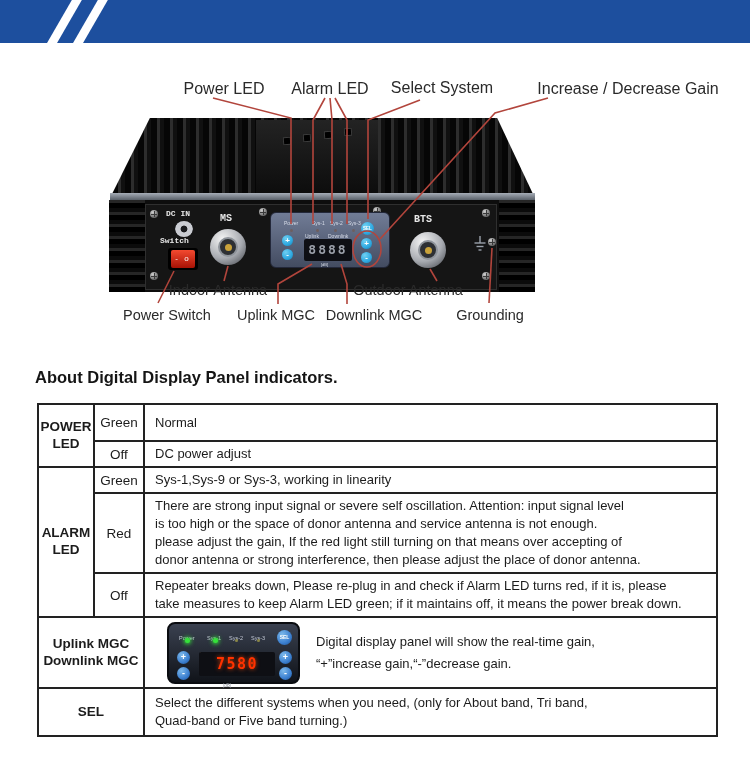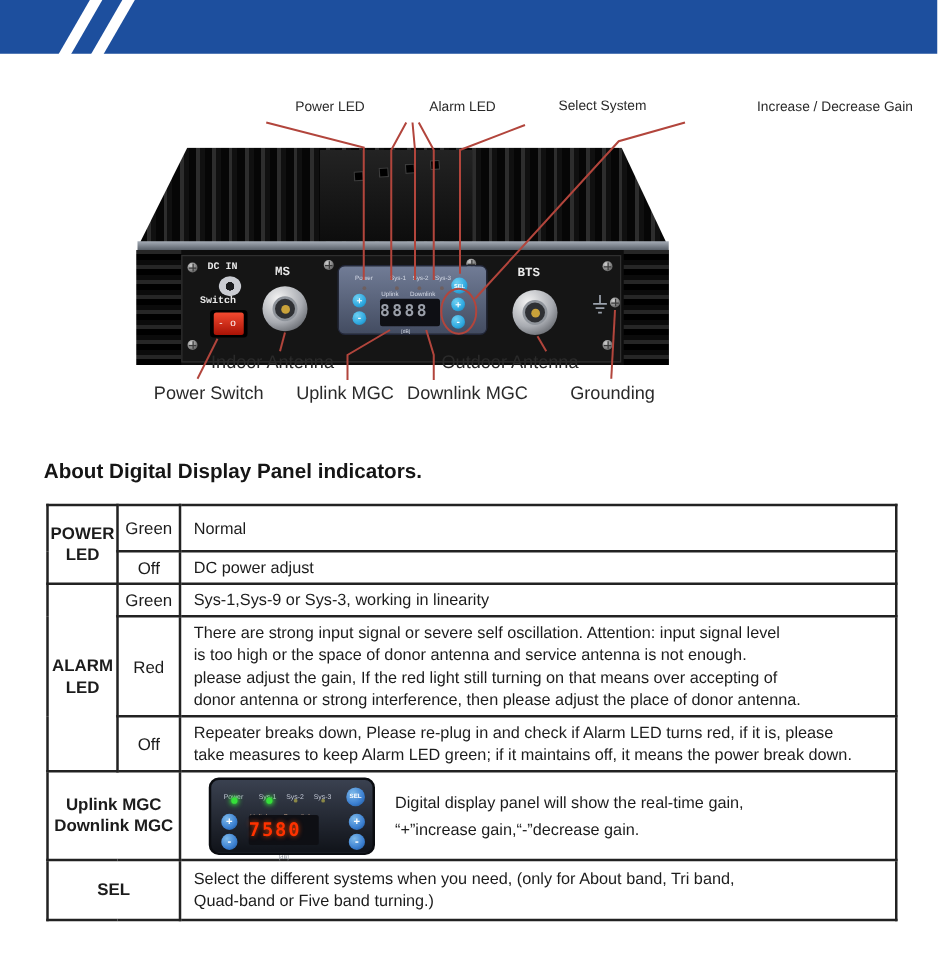--- a/index.html
+++ b/index.html
@@ -14,21 +14,21 @@
 
   
   .header-bar{position:absolute;left:0;top:0;width:750px;height:43px;background:var(--header-blue);}
   .header-title{position:absolute;left:0;top:4px;width:750px;text-align:center;color:#fff;font-size:28px;letter-spacing:.5px;white-space:pre;}
   .stripe{position:absolute;top:-4px;height:56px;width:10px;background:#fff;transform:skewX(-30deg);}
   .stripe.s1{left:58px;}
   .stripe.s2{left:84px;}
 
   
   .lbl{position:absolute;transform:translateX(-50%);color:#2a2a2a;white-space:nowrap;}
-  .lbl.top{font-size:11px;top:80px;margin-left:40px;}
+  .lbl.top{font-size:16px;top:80px;}
   .lbl.bot1{font-size:14.5px;top:282px;}
   .lbl.bot2{font-size:14.5px;top:307px;}
 
   
   .fins-top{position:absolute;left:112px;top:118px;width:421px;height:76px;
     background:repeating-linear-gradient(90deg,#060606 0 6px,#2d2d2d 6px 9px,#101010 9px 13px);
     clip-path:polygon(9% 0,91.5% 0,100% 100%,0 100%);}
   .top-center{position:absolute;left:256px;top:120px;width:122px;height:73px;background:linear-gradient(#232323,#0d0d0d);}
   .top-hole{position:absolute;width:8px;height:8px;background:#000;border:1px solid #3c3c3c;transform:rotate(-4deg);}
   .bevel{position:absolute;left:110px;top:193px;width:425px;height:7px;background:linear-gradient(#a6adb7,#596069);}
@@ -54,21 +54,21 @@
 
   
   .panel{position:absolute;left:270px;top:212px;width:120px;height:56px;border-radius:6px;
     background:linear-gradient(#717c96,#434c61);border:1px solid #23283a;}
   .panel .tiny{position:absolute;font-size:5px;color:#d7dce8;white-space:nowrap;}
   .panel .dot{position:absolute;width:3px;height:3px;border-radius:50%;background:#6e5f5f;}
   .pbtn{position:absolute;border-radius:50%;background:radial-gradient(circle at 35% 30%,#6fd0f2,var(--button-blue) 60%,#167ba8);
     color:#fff;text-align:center;font-weight:bold;}
   .panel .pbtn{width:11px;height:11px;font-size:8px;line-height:11px;}
   .panel .sel{width:13px;height:13px;font-size:4.5px;line-height:13px;}
-  .seg{position:absolute;background:#0e0f14;border-radius:2px;font-family:"DejaVu Sans Mono",monospace;font-weight:bold;text-align:left;}
+  .seg{position:absolute;background:#0e0f14;border-radius:2px;font-family:"DejaVu Sans Mono",monospace;font-weight:bold;text-align:center;}
   .panel .seg{left:33px;top:26px;width:48px;height:22px;color:#9ba0aa;font-size:13px;letter-spacing:2px;line-height:22px;}
 
   .gnd{position:absolute;left:473px;top:236px;}
 
   
   svg.overlay{position:absolute;left:0;top:0;z-index:5;pointer-events:none;}
 
   
   .section-title{position:absolute;left:35px;top:368px;font-size:16.5px;font-weight:bold;color:#151515;}
 
@@ -85,21 +85,21 @@
 
   
   .panel2{position:relative;width:133px;height:62px;border-radius:8px;flex:0 0 auto;
     background:linear-gradient(#3a4150,#101319);border:2px solid #0a0c10;}
   .panel2 .tiny{position:absolute;font-size:5.5px;color:#c3c9d6;white-space:nowrap;}
   .panel2 .led{position:absolute;border-radius:50%;}
   .panel2 .led.on{width:5px;height:5px;background:var(--led-green);box-shadow:0 0 4px 1px var(--led-green);}
   .panel2 .led.dim{width:3px;height:3px;background:#8a8746;}
   .panel2 .pbtn{width:13px;height:13px;font-size:9px;line-height:13px;background:radial-gradient(circle at 35% 30%,#7db9ea,#3b7fd0 60%,#1b4f8f);}
   .panel2 .sel2{width:15px;height:15px;font-size:5px;line-height:15px;}
-  .panel2 .seg{left:30px;top:28px;width:56px;height:24px;color:var(--display-red);font-size:15px;letter-spacing:1.5px;line-height:24px;
+  .panel2 .seg{left:30px;top:28px;width:76px;height:24px;color:var(--display-red);font-size:15px;letter-spacing:1.5px;line-height:24px;
     text-shadow:0 0 4px rgba(255,70,0,.85);}
   .panel2 .unit{position:absolute;left:30px;top:53px;width:56px;text-align:center;font-size:4.5px;color:#8a8f98;}
 </style>
 </head>
 <body>
 
 <div class="header-bar">
   <div class="stripe s1"></div>
   <div class="stripe s2"></div>
 </div>

